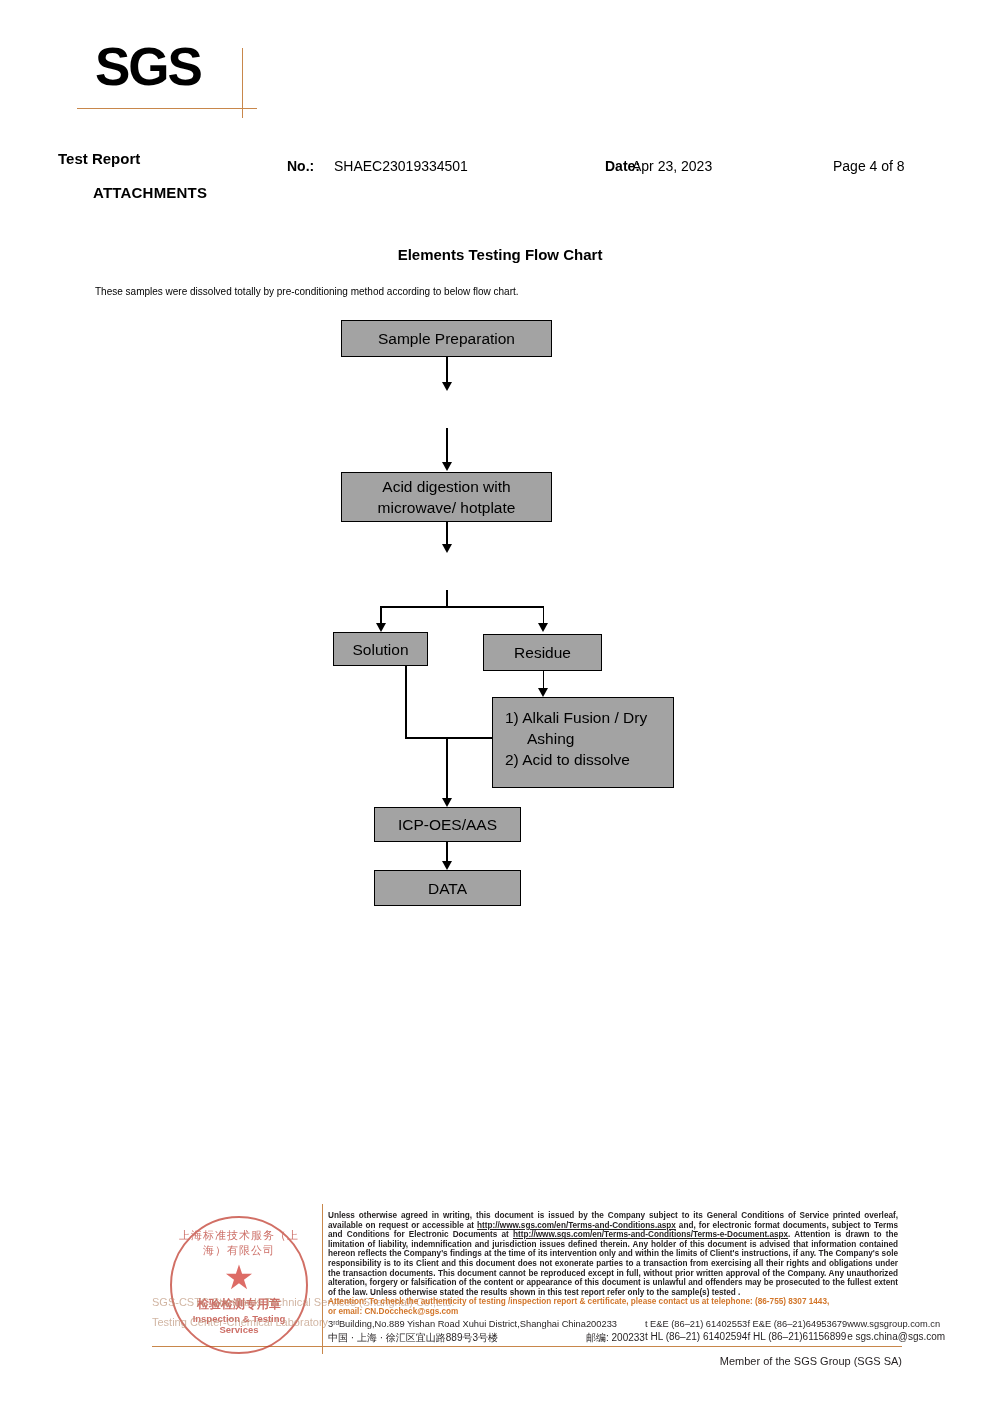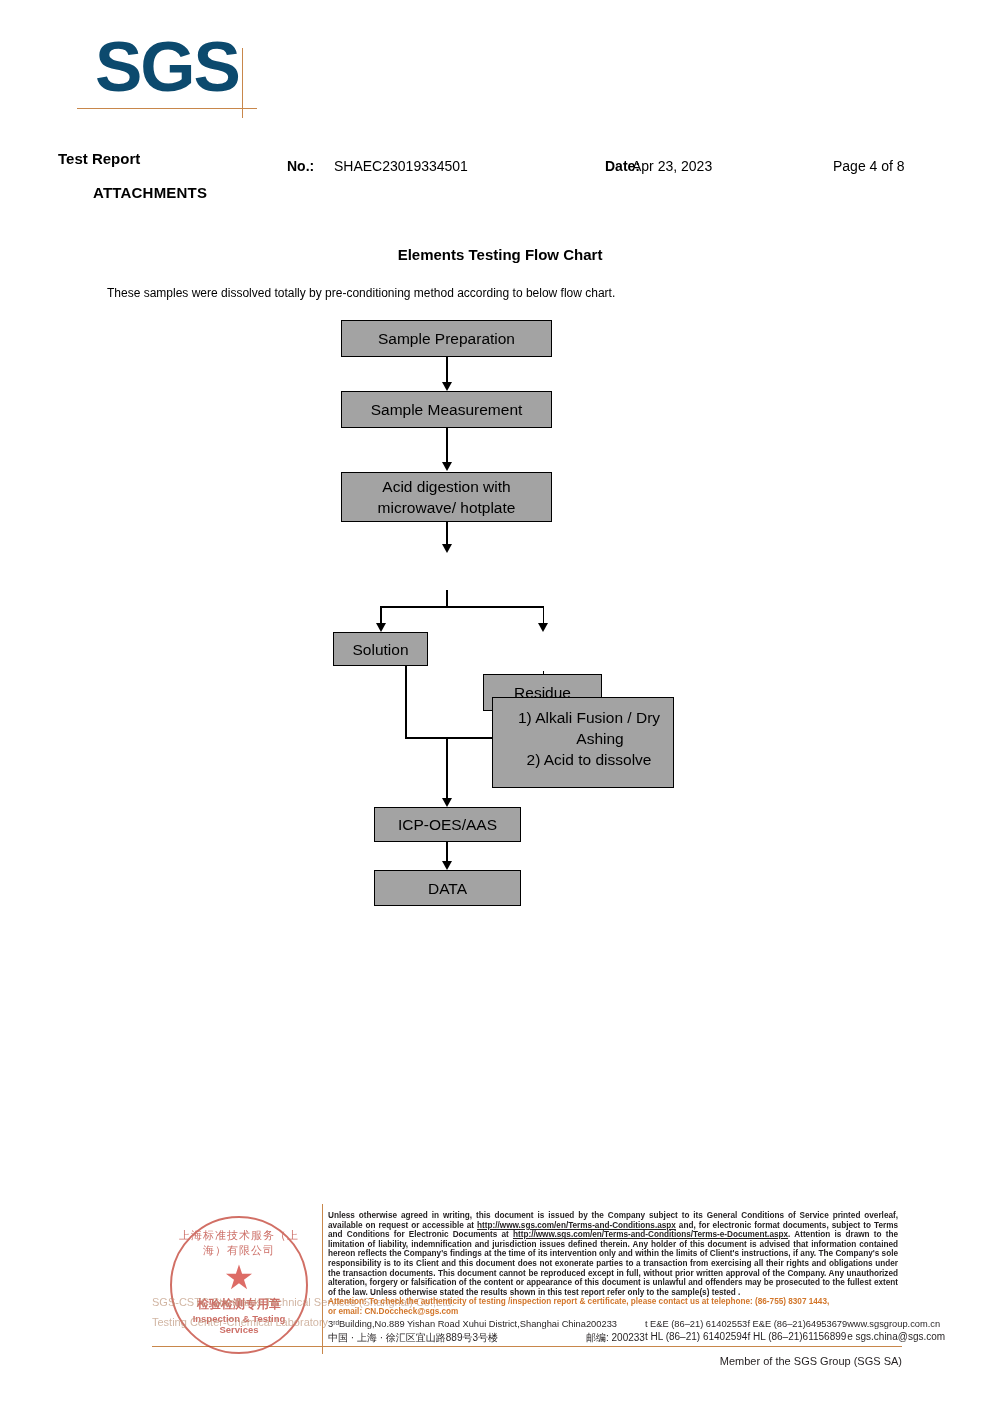--- a/index.html
+++ b/index.html
@@ -26,23 +26,23 @@
     top: 26px;
     width: 180px;
     height: 95px;
   }
   #logo-text {
     position: absolute;
     left: 0;
     top: 0;
     font-family: "Liberation Sans", sans-serif;
     font-weight: bold;
-    font-size: 71px;
+    font-size: 53px;
     letter-spacing: -2px;
-    color: #0c4a6e;
+    color: #000000;
     line-height: 82px;
     white-space: nowrap;
   }
   #logo-hline {
     position: absolute;
     left: -18px;
     top: 82px;
     width: 180px;
     height: 1px;
     background: #c8874b;
@@ -74,42 +74,42 @@
   #val-date { left: 632px; }
   #val-page { left: 833px; }
 
   
   #chart-title {
     position: absolute; left: 0; top: 246px; width: 1000px;
     text-align: center; font-size: 15px; font-weight: bold;
   }
   #intro {
     position: absolute; left: 95px; top: 286px;
-    font-size: 12px; white-space: nowrap; margin-left: 12px;
+    font-size: 10px; white-space: nowrap;
   }
 
   
   #flow { position: absolute; left: 0; top: 0; width: 1000px; height: 1415px; }
   .fbox {
     position: absolute;
     border: 1.6px solid #000;
     background: #a3a3a3;
     box-sizing: border-box;
     font-size: 15.5px;
     display: flex;
     align-items: center;
     justify-content: center;
     text-align: center;
     line-height: 21px;
     z-index: 2;
   }
   .fbox.left-align {
     justify-content: flex-start;
     text-align: left;
-    align-items: center;
+    align-items: flex-start;
     padding: 9px 0 0 12px;
   }
   .fbox .indent2 { display: block; padding-left: 22px; }
   .conn { position: absolute; background: #000; z-index: 1; }
   .conn.v { width: 1.6px; }
   .conn.h { height: 1.6px; }
   .arrow {
     position: absolute;
     width: 0; height: 0;
     border-left: 5.5px solid transparent;
@@ -217,23 +217,20 @@
   <div id="intro">These samples were dissolved totally by pre-conditioning method according to below flow chart.</div>
 
   <div id="flow">
 
     <div class="fbox" style="left:341px; top:320px; width:211px; height:37px;">
       <span>Sample Preparation</span>
     </div>
     <div class="conn v" style="left:446px; top:357px; height:26px;"></div>
     <div class="arrow" style="left:441.5px; top:382px;"></div>
 
-    <div class="fbox" style="left:341px; top:391px; width:211px; height:37px;">
-      <span>Sample Measurement</span>
-    </div>
     <div class="conn v" style="left:446px; top:428px; height:35px;"></div>
     <div class="arrow" style="left:441.5px; top:462px;"></div>
 
     <div class="fbox" style="left:341px; top:472px; width:211px; height:50px; flex-direction:column;">
       <span>Acid digestion with</span>
       <span>microwave/ hotplate</span>
     </div>
     <div class="conn v" style="left:446px; top:522px; height:23px;"></div>
     <div class="arrow" style="left:441.5px; top:544px;"></div>
 
@@ -242,21 +239,21 @@
     <div class="conn h" style="left:380px; top:606px; width:164px;"></div>
     <div class="conn v" style="left:380px; top:606px; height:18px;"></div>
     <div class="conn v" style="left:542.5px; top:606px; height:18px;"></div>
     <div class="arrow" style="left:375.5px; top:623px;"></div>
     <div class="arrow" style="left:538px; top:623px;"></div>
 
     <div class="fbox" style="left:333px; top:632px; width:95px; height:34px;">
       <span>Solution</span>
     </div>
 
-    <div class="fbox" style="left:483px; top:634px; width:119px; height:37px;margin-top:40px;">
+    <div class="fbox" style="left:483px; top:634px; width:119px; height:37px;">
       <span>Residue</span>
     </div>
     <div class="conn v" style="left:542.5px; top:671px; height:18px;"></div>
     <div class="arrow" style="left:538px; top:688px;"></div>
 
     <div class="fbox left-align" style="left:492px; top:697px; width:182px; height:91px; flex-direction:column;">
       <span>1) Alkali Fusion / Dry</span>
       <span class="indent2">Ashing</span>
       <span>2) Acid to dissolve</span>
     </div>

